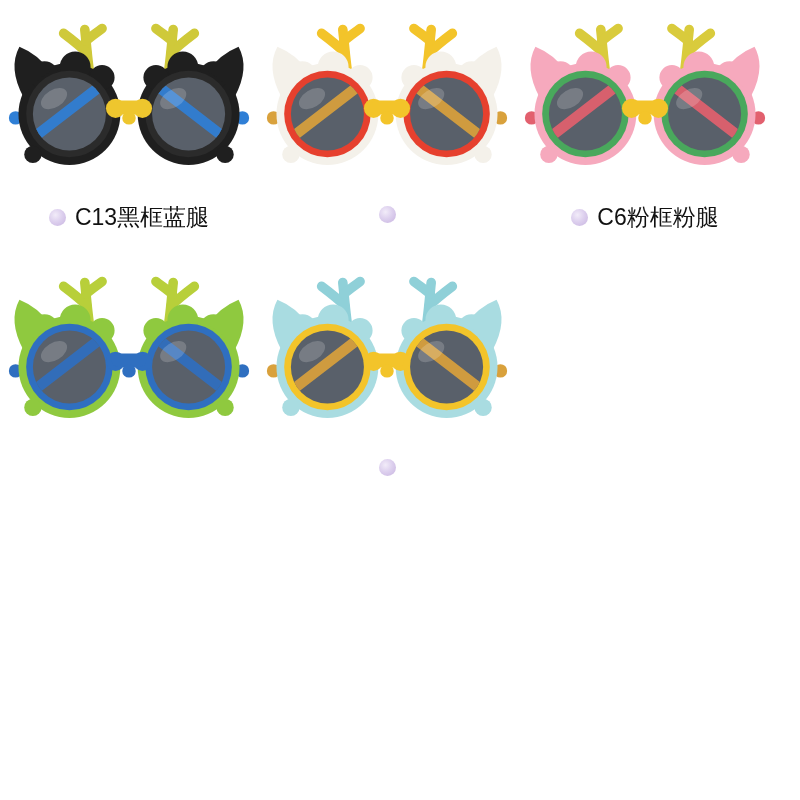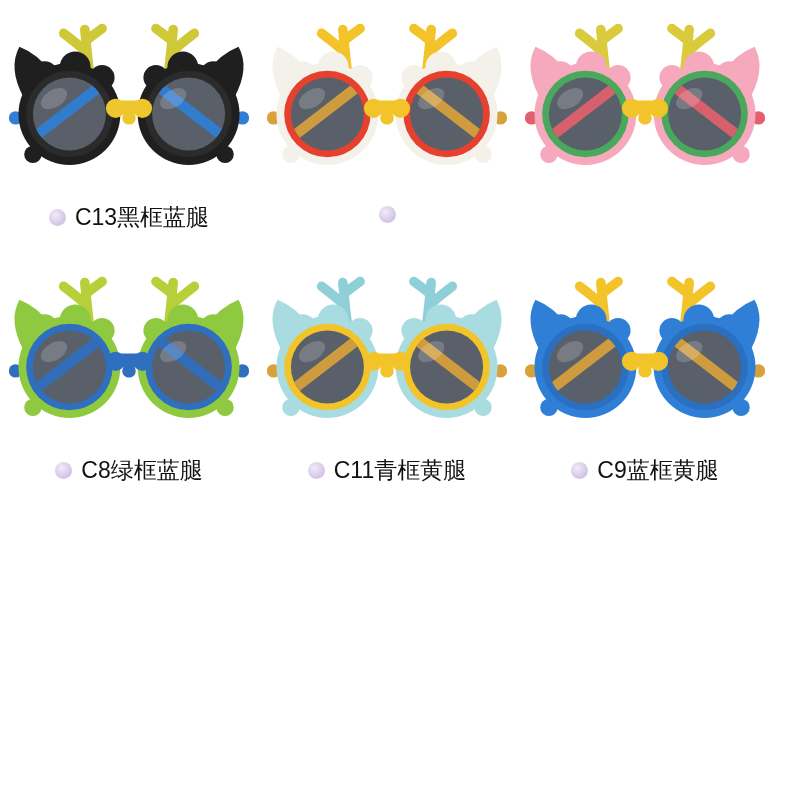--- a/index.html
+++ b/index.html
@@ -104,53 +104,41 @@
       <span class="dot"></span>
     </div>
   </div>
 
   <div class="cell" style="--frame: #f6a9bd; --ring: #49a85c; --lens: #59606a; --leg: #e2606e; --antler: #d9cb3c; --bridge: #f3c42a;">
     <div class="photo">
       <svg class="glasses" viewBox="0 0 260 180">
         <use href="#glasses-symbol"></use>
       </svg>
     </div>
+    <div class="caption">
+      <span class="dot"></span>
+      <span class="label">C6粉框粉腿</span>
+    </div>
   </div>
 
   <div class="cell" style="--frame: #8fc93f; --ring: #2f6fc0; --lens: #59606a; --leg: #2f6fc0; --antler: #b8cf3a; --bridge: #2f6fc0;">
     <div class="photo">
       <svg class="glasses" viewBox="0 0 260 180">
         <use href="#glasses-symbol"></use>
       </svg>
-    </div>
-    <div class="caption">
-      <span class="dot"></span>
-      <span class="label">C8绿框蓝腿</span>
     </div>
   </div>
 
   <div class="cell" style="--frame: #a9dce1; --ring: #f3c42a; --lens: #59606a; --leg: #d9a13c; --antler: #8fd0d8; --bridge: #f3c42a;">
     <div class="photo">
       <svg class="glasses" viewBox="0 0 260 180">
         <use href="#glasses-symbol"></use>
       </svg>
     </div>
     <div class="caption">
       <span class="dot"></span>
-      <span class="label">C11青框黄腿</span>
     </div>
   </div>
 
-  <div class="cell" style="--frame: #2f7fd6; --ring: #2a6fc0; --lens: #59606a; --leg: #d9a13c; --antler: #f3c42a; --bridge: #f3c42a;">
-    <div class="photo">
-      <svg class="glasses" viewBox="0 0 260 180">
-        <use href="#glasses-symbol"></use>
-      </svg>
-    </div>
-    <div class="caption">
-      <span class="dot"></span>
-      <span class="label">C9蓝框黄腿</span>
-    </div>
-  </div>
 
 
 </div>
 </div>
 
 </body></html>

